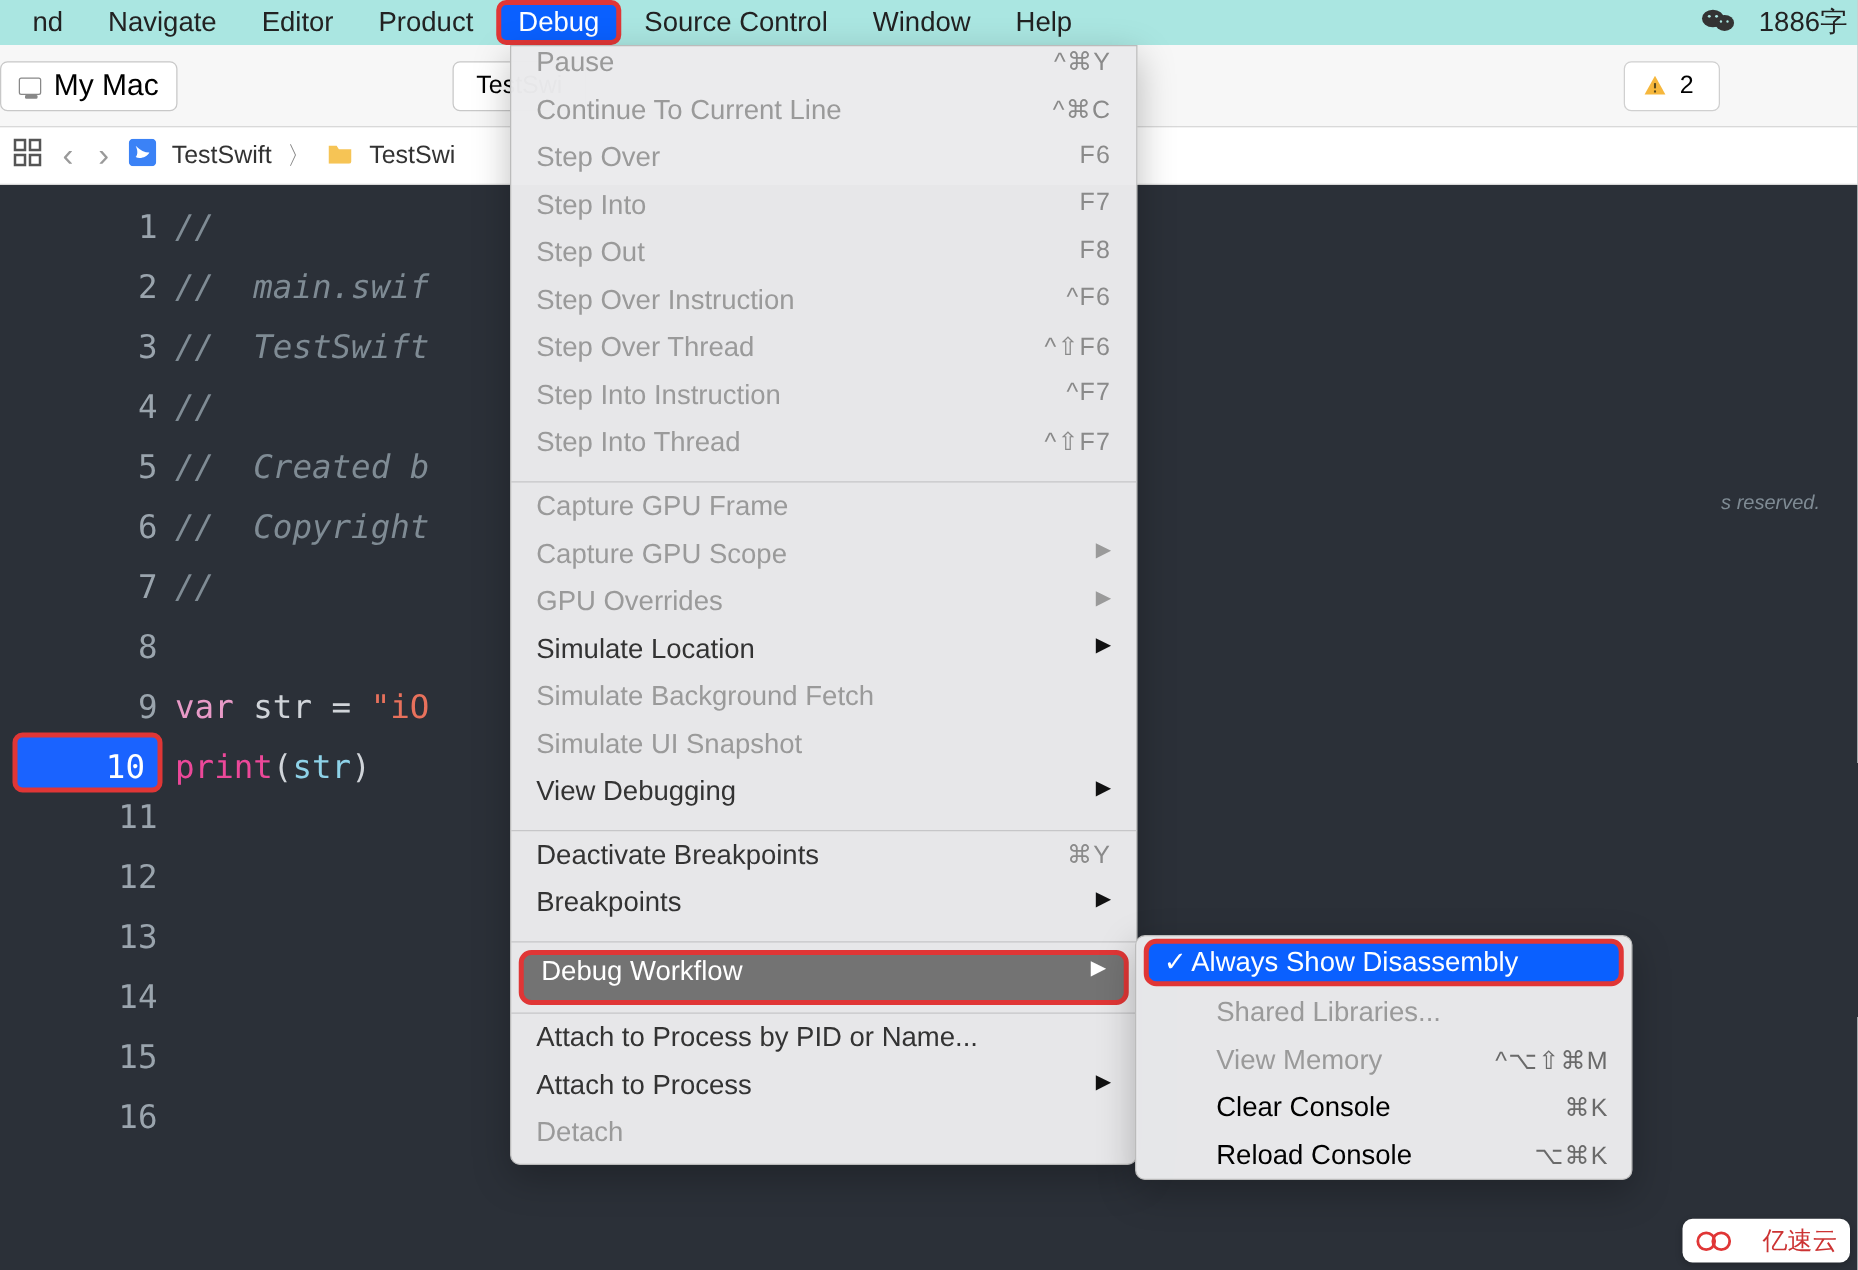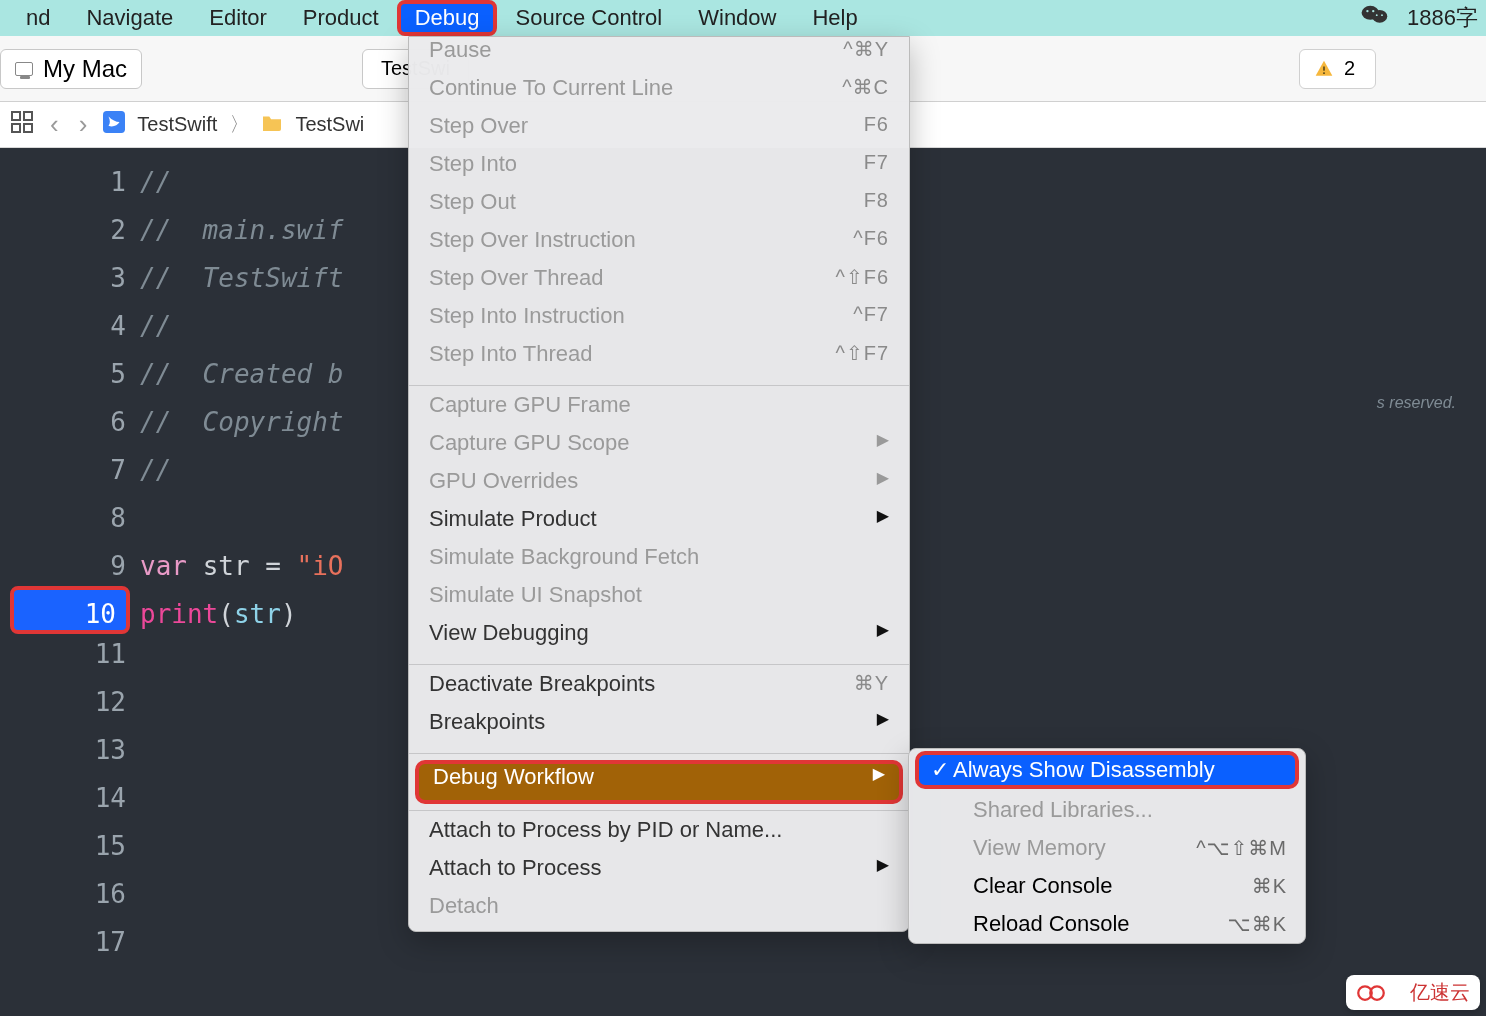--- a/index.html
+++ b/index.html
@@ -2,21 +2,21 @@
 <html><head>
 <meta charset="utf-8">
 <style>
   * { box-sizing: border-box; margin: 0; padding: 0; }
   html, body { width: 1486px; height: 1016px; font-family: -apple-system, "Helvetica Neue", Arial, sans-serif; background:#fff; overflow:hidden; }
   
   .menubar { display:flex; align-items:center; height:36px; background:#aae6e1; padding:0 8px; font-size:22px; color:#222; }
   .menubar .menu-item { padding:0 18px; height:100%; display:flex; align-items:center; cursor:default; }
   .menubar .menu-item.highlighted { background:#0a60ff; color:#fff; border:4px solid #e03636; border-radius:8px; padding:0 14px; }
   .menubar .spacer { flex:1; }
-  .menubar .right { display:flex; align-items:flex-start; gap:18px; }
+  .menubar .right { display:flex; align-items:flex-end; gap:18px; }
   .menubar .wechat-icon { width:28px; height:22px; }
   
   .toolbar { display:flex; align-items:center; height:66px; border-bottom:1px solid #d0d0d0; background:#f7f7f7; }
   .toolbar .scheme { display:flex; align-items:center; gap:10px; border:1px solid #c8c8c8; border-radius:6px; height:40px; padding:0 14px; margin-left:0; background:#fff; font-size:24px; }
   .toolbar .tab { display:flex; align-items:center; gap:8px; border:1px solid #c8c8c8; border-radius:6px; height:40px; padding:0 18px; margin-left:220px; background:#fff; font-size:20px;}
   .toolbar .status { margin-left:auto; display:flex; align-items:center; gap:10px; border:1px solid #d0d0d0; border-radius:6px; height:40px; padding:0 20px 0 14px; background:#fff; font-size:20px; margin-right:110px;}
   .warn-tri { width:20px; height:20px; }
   .small-mac { width:18px; height:14px; display:inline-block; border:1px solid #888; border-radius:2px; position:relative;}
   .small-mac::after{ content:""; position:absolute; bottom:-4px; left:4px; width:10px; height:3px; background:#888; border-radius:1px;}
   
@@ -41,21 +41,21 @@
   .c-type { color:#8ed2e8; }
   .c-right { color:#7f8b94; font-style:italic; }
   
   .menu-drop { position:absolute; left:408px; top:36px; width:502px; background:rgba(235,235,237,0.98); border:1px solid #bbb; border-radius:0 0 8px 8px; box-shadow:0 10px 30px rgba(0,0,0,.25); font-size:22px; color:#333; z-index:50;}
   .menu-drop .row { display:flex; align-items:flex-start; height:38px; padding:0 20px; }
   .menu-drop .row.disabled { color:#9a9a9a; }
   .menu-drop .row .shortcut { margin-left:auto; color:#8a8a8a; font-size:20px; letter-spacing:1px;}
   .menu-drop .row .sub-arrow { margin-left:auto; font-size:16px; color:#111;}
   .menu-drop .row.disabled .sub-arrow { color:#9a9a9a;}
   .menu-drop .sep { height:1px; background:#c6c6c8; margin:6px 0;}
-  .menu-drop .row.selected { background:#a16207; color:#fff;gap:20px;}
+  .menu-drop .row.selected { background:#737373; color:#fff;gap:20px;}
   .menu-drop .row.selected .sub-arrow{ color:#fff;}
   .menu-drop .row.selected-frame { border:4px solid #e03636; border-radius:10px; margin:2px 6px; padding:0 14px; height:44px;}
   
   .submenu { position:absolute; left:908px; top:748px; width:398px; background:rgba(235,235,237,0.98); border:1px solid #bbb; border-radius:8px; box-shadow:0 10px 30px rgba(0,0,0,.25); font-size:22px; z-index:60;}
   .submenu .row { display:flex; align-items:center; height:38px; padding:0 18px 0 40px; position:relative;margin-left:24px;}
   .submenu .row .check { position:absolute; left:12px; }
   .submenu .row.selected { background:#0a60ff; color:#fff;}
   .submenu .row.selected-frame { border:4px solid #e03636; border-radius:10px; margin:2px 6px; padding:0 12px 0 34px;}
   .submenu .row.disabled { color:#9a9a9a;}
   .submenu .row .shortcut { margin-left:auto; color:#6a6a6a; font-size:20px; letter-spacing:1px;}
@@ -149,21 +149,20 @@
       <div class="ln">7</div>
       <div class="ln">8</div>
       <div class="ln">9</div>
       <div class="ln bp-line">10</div>
       <div class="ln">11</div>
       <div class="ln">12</div>
       <div class="ln">13</div>
       <div class="ln">14</div>
       <div class="ln">15</div>
       <div class="ln">16</div>
-      <div class="ln">17</div>
     </div>
   <div class="code" id="code"><div class="row"><span class="c-comment">//</span></div><div class="row"><span class="c-comment">//  main.swif</span></div><div class="row"><span class="c-comment">//  TestSwift</span></div><div class="row"><span class="c-comment">//</span></div><div class="row"><span class="c-comment">//  Created b</span></div><div class="row"><span class="c-comment">//  Copyright</span></div><div class="row"><span class="c-comment">//</span></div><div class="row">&nbsp;</div><div class="row"><span class="c-key">var</span> <span class="c-ident">str</span> = <span class="c-str">"iO</span></div><div class="row"><span class="c-func">print</span>(<span class="c-type">str</span>)</div><div class="row">&nbsp;</div><div class="row">&nbsp;</div><div class="row">&nbsp;</div><div class="row">&nbsp;</div><div class="row">&nbsp;</div><div class="row">&nbsp;</div><div class="row">&nbsp;</div></div>
   <div style="position:absolute; right:30px; top:246px;" class="c-right">s reserved.</div>
 </div>
 
 <div class="menu-drop" id="debug-menu">
     <div class="row disabled">
       <span>Pause</span>
       <span class="shortcut">^⌘Y</span>
     </div>
@@ -205,21 +204,21 @@
     </div>
     <div class="row disabled">
       <span>Capture GPU Scope</span>
       <span class="sub-arrow">▶</span>
     </div>
     <div class="row disabled">
       <span>GPU Overrides</span>
       <span class="sub-arrow">▶</span>
     </div>
     <div class="row">
-      <span>Simulate Product</span>
+      <span>Simulate Location</span>
       <span class="sub-arrow">▶</span>
     </div>
     <div class="row disabled">
       <span>Simulate Background Fetch</span>
     </div>
     <div class="row disabled">
       <span>Simulate UI Snapshot</span>
     </div>
     <div class="row">
       <span>View Debugging</span>

